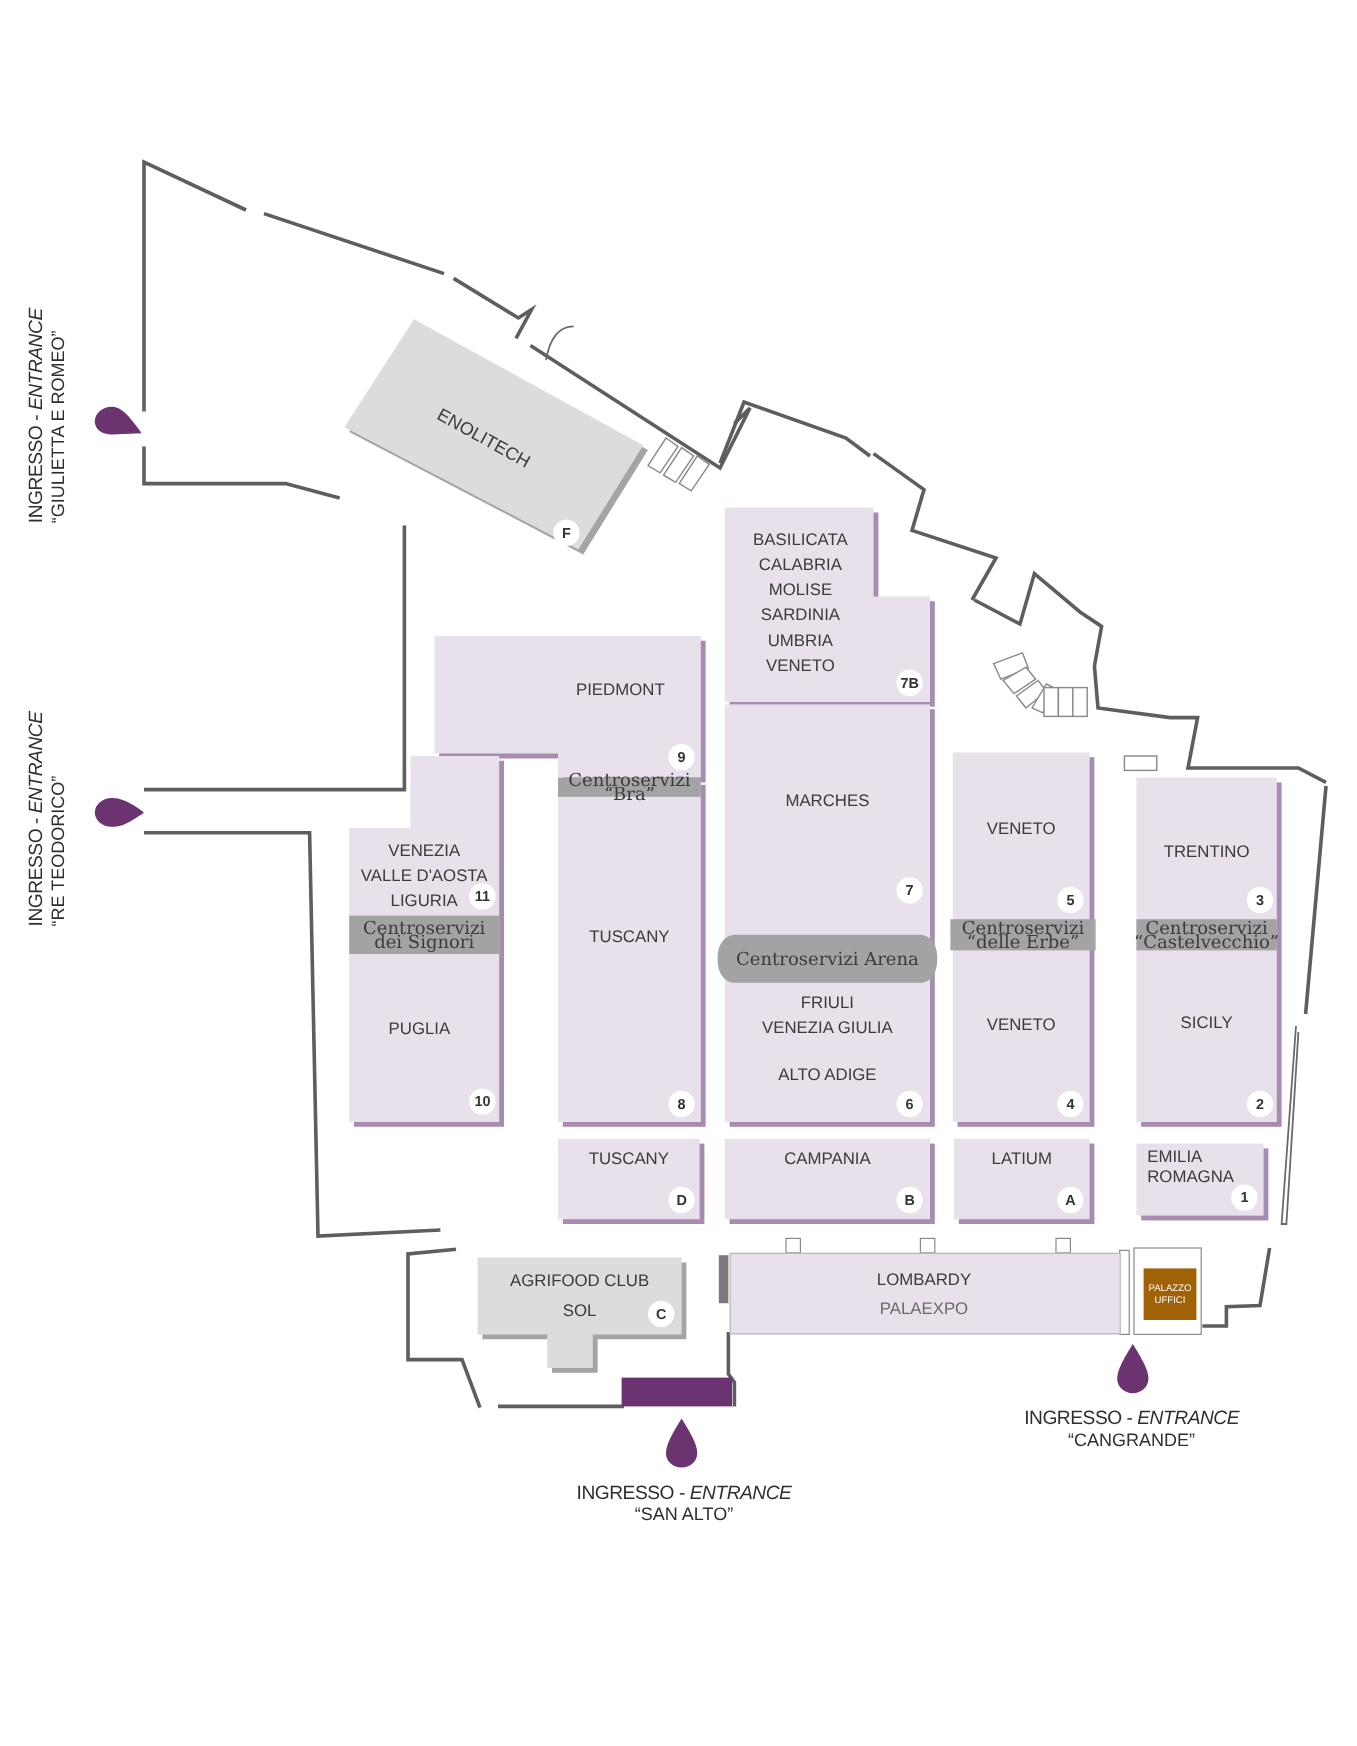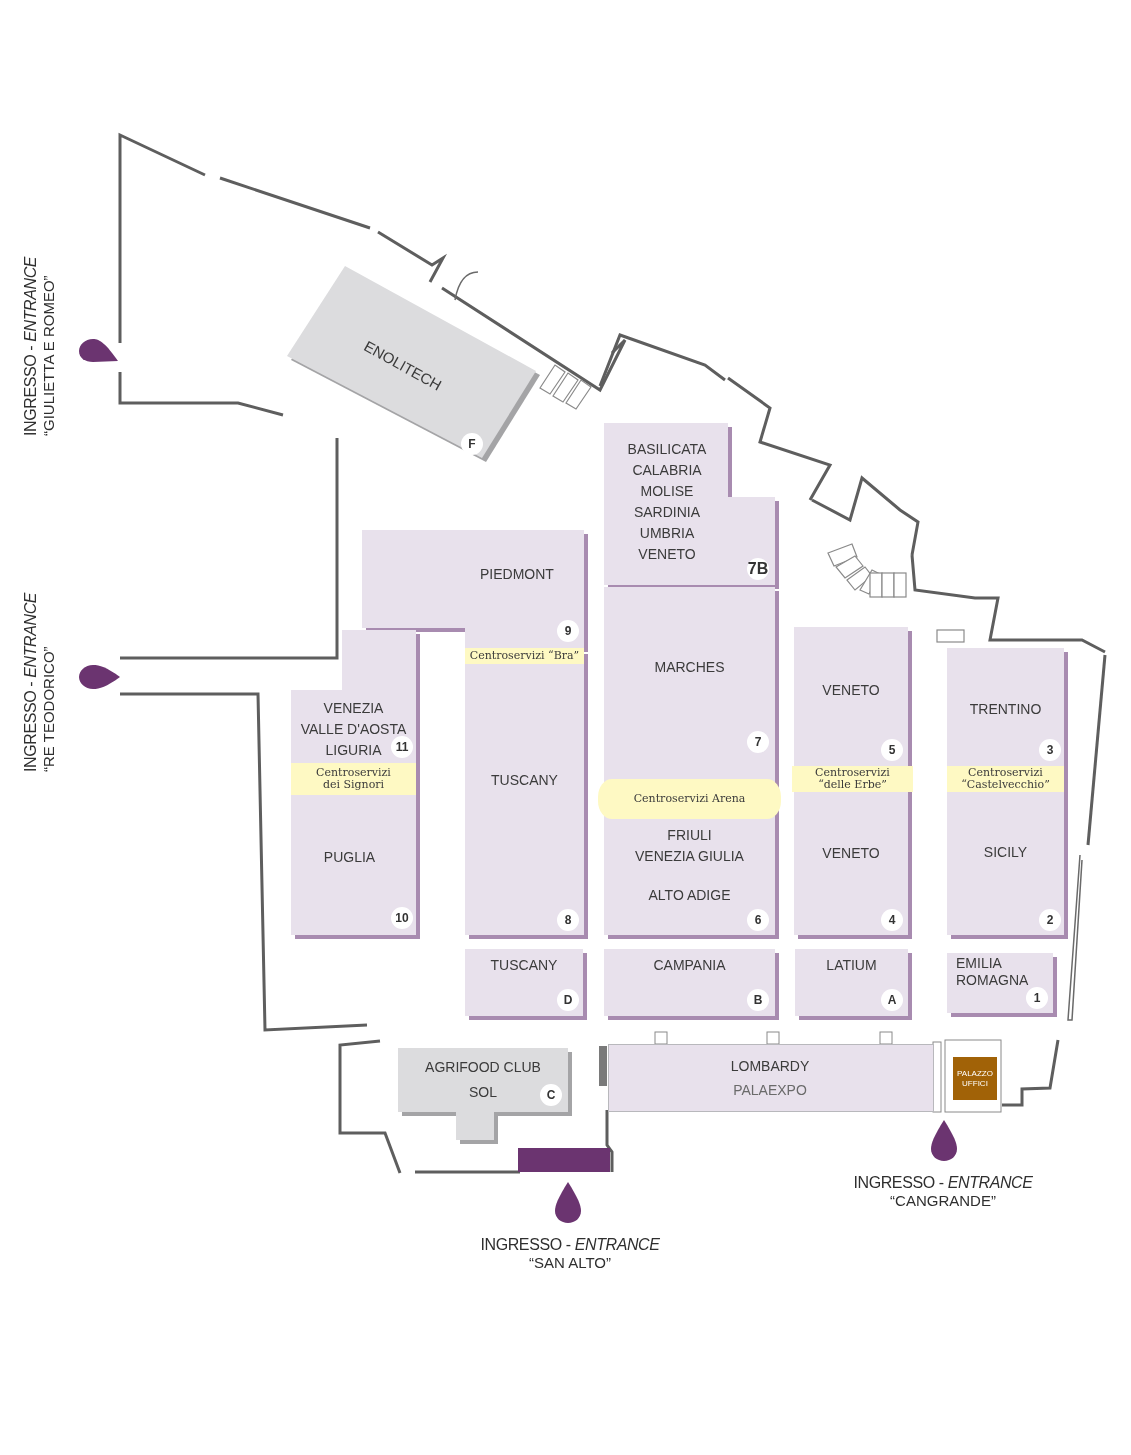--- a/index.html
+++ b/index.html
@@ -1,21 +1,21 @@
 <!DOCTYPE html>
 <html><head>
 <meta charset="utf-8">
 <style>
   html,body{margin:0;padding:0;background:#ffffff;}
   body{width:1131px;height:1455px;position:relative;overflow:hidden;font-family:"Liberation Sans","DejaVu Sans",sans-serif;color:#3a3a3a;}
   svg.walls{position:absolute;left:0;top:0;}
   .pav{position:absolute;background:#e8e1ec;box-shadow:4px 4px 0 #a88bb0;}
   .lbl{position:absolute;text-align:center;font-size:14px;line-height:21px;color:#3b3b3b;white-space:nowrap;}
   .badge{position:absolute;width:22px;height:22px;border-radius:50%;background:#fff;color:#333;font-size:12px;font-weight:bold;text-align:center;line-height:22px;}
-  .cs{position:absolute;background:#fef9c3;color:#3b3b3b;font-family:"DejaVu Serif",serif;font-size:11px;line-height:12px;text-align:center;display:flex;align-items:center;justify-content:center;}
+  .cs{position:absolute;background:#a3a3a3;color:#3b3b3b;font-family:"DejaVu Serif",serif;font-size:15px;line-height:12px;text-align:center;display:flex;align-items:center;justify-content:center;}
   .ent{position:absolute;text-align:center;white-space:nowrap;color:#2f2f2f;}
   .ent .t1{font-size:16px;letter-spacing:-0.4px;}
   .ent .t1 i{font-style:italic;}
   .ent .t2{font-size:15px;}
   .vert{transform:rotate(-90deg);transform-origin:left top;}
   .drop{position:absolute;}
 </style>
 </head>
 <body>
 
@@ -104,21 +104,21 @@
 <div class="badge" style="left:557px;top:620px;">9</div>
 
 <div class="lbl" style="left:606px;top:439px;width:122px;">
   <div>BASILICATA</div>
   <div>CALABRIA</div>
   <div>MOLISE</div>
   <div>SARDINIA</div>
   <div>UMBRIA</div>
   <div>VENETO</div>
 </div>
-<div class="badge" style="left:747px;top:558px;font-size:16px;">7B</div>
+<div class="badge" style="left:747px;top:558px;font-size:12px;">7B</div>
 
 <div class="pav" style="left:604px;top:587px;width:171px;height:348px;"></div>
 <div class="lbl" style="left:604px;top:657px;width:171px;">MARCHES</div>
 <div class="badge" style="left:747px;top:731px;">7</div>
 <div class="cs" style="left:598px;top:759px;width:183px;height:40px;border-radius:14px/18px;margin-top:20px;">Centroservizi Arena</div>
 <div class="lbl" style="left:604px;top:825px;width:171px;">
   <div>FRIULI</div>
   <div>VENEZIA GIULIA</div>
   <div style="height:18px;"></div>
   <div>ALTO ADIGE</div>

